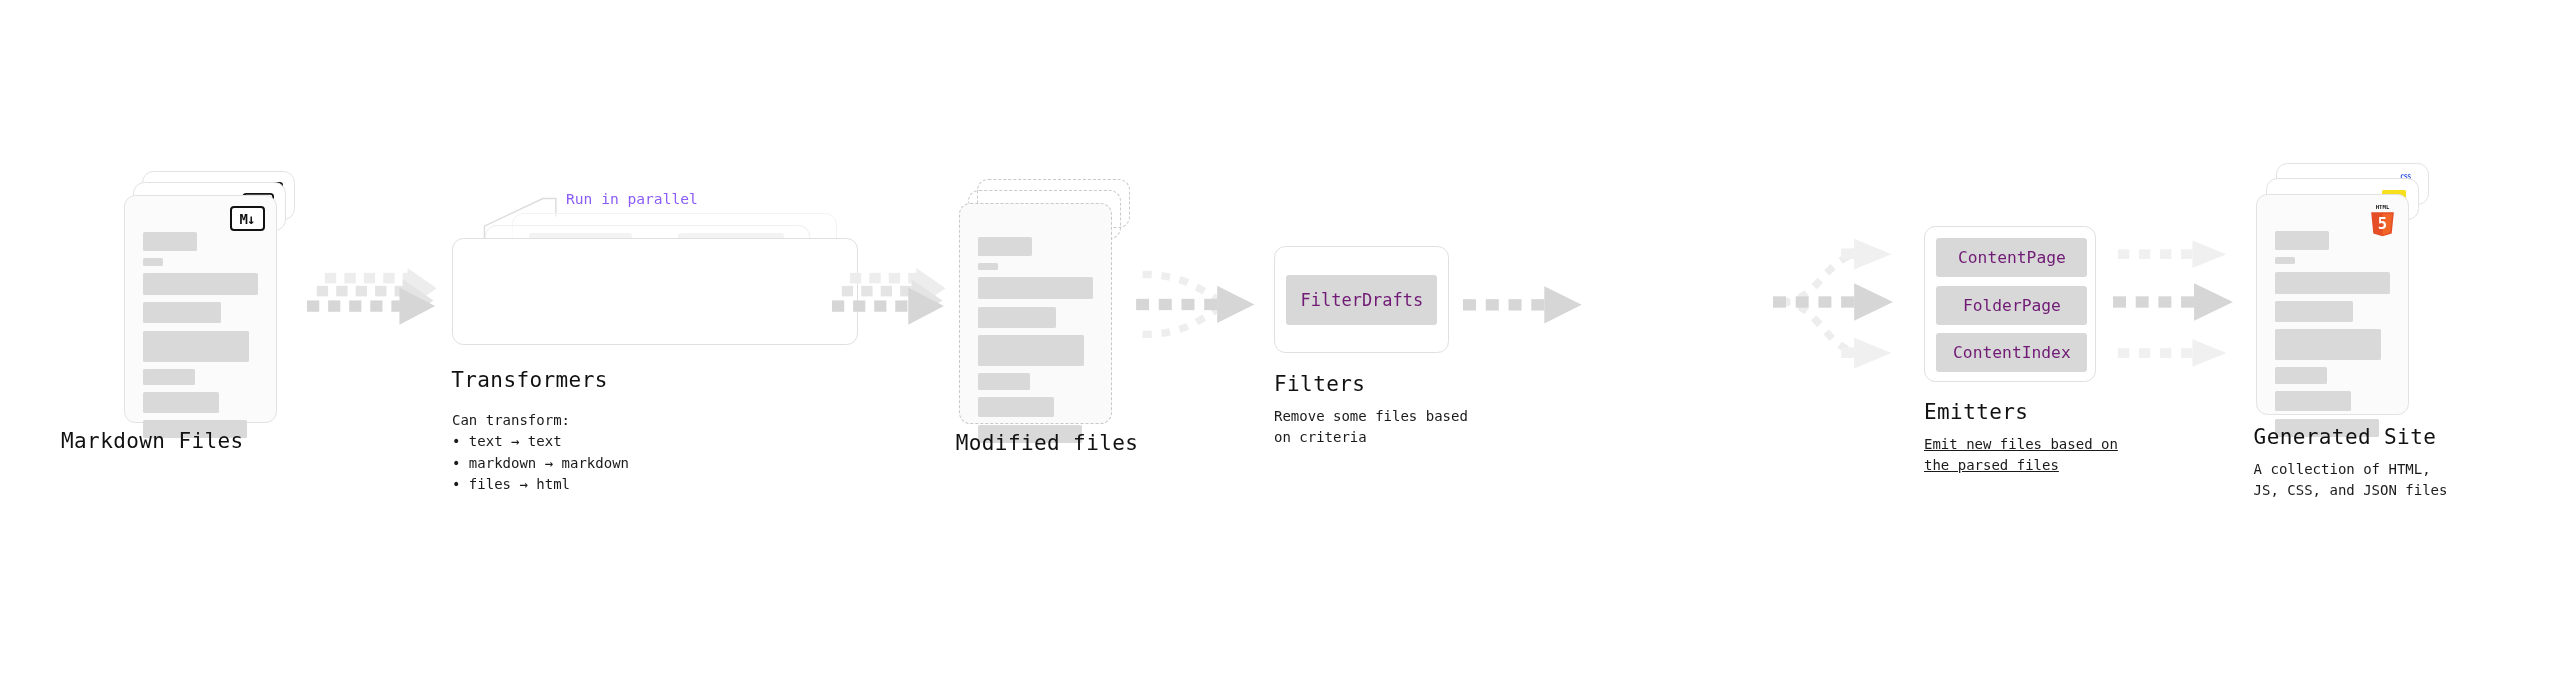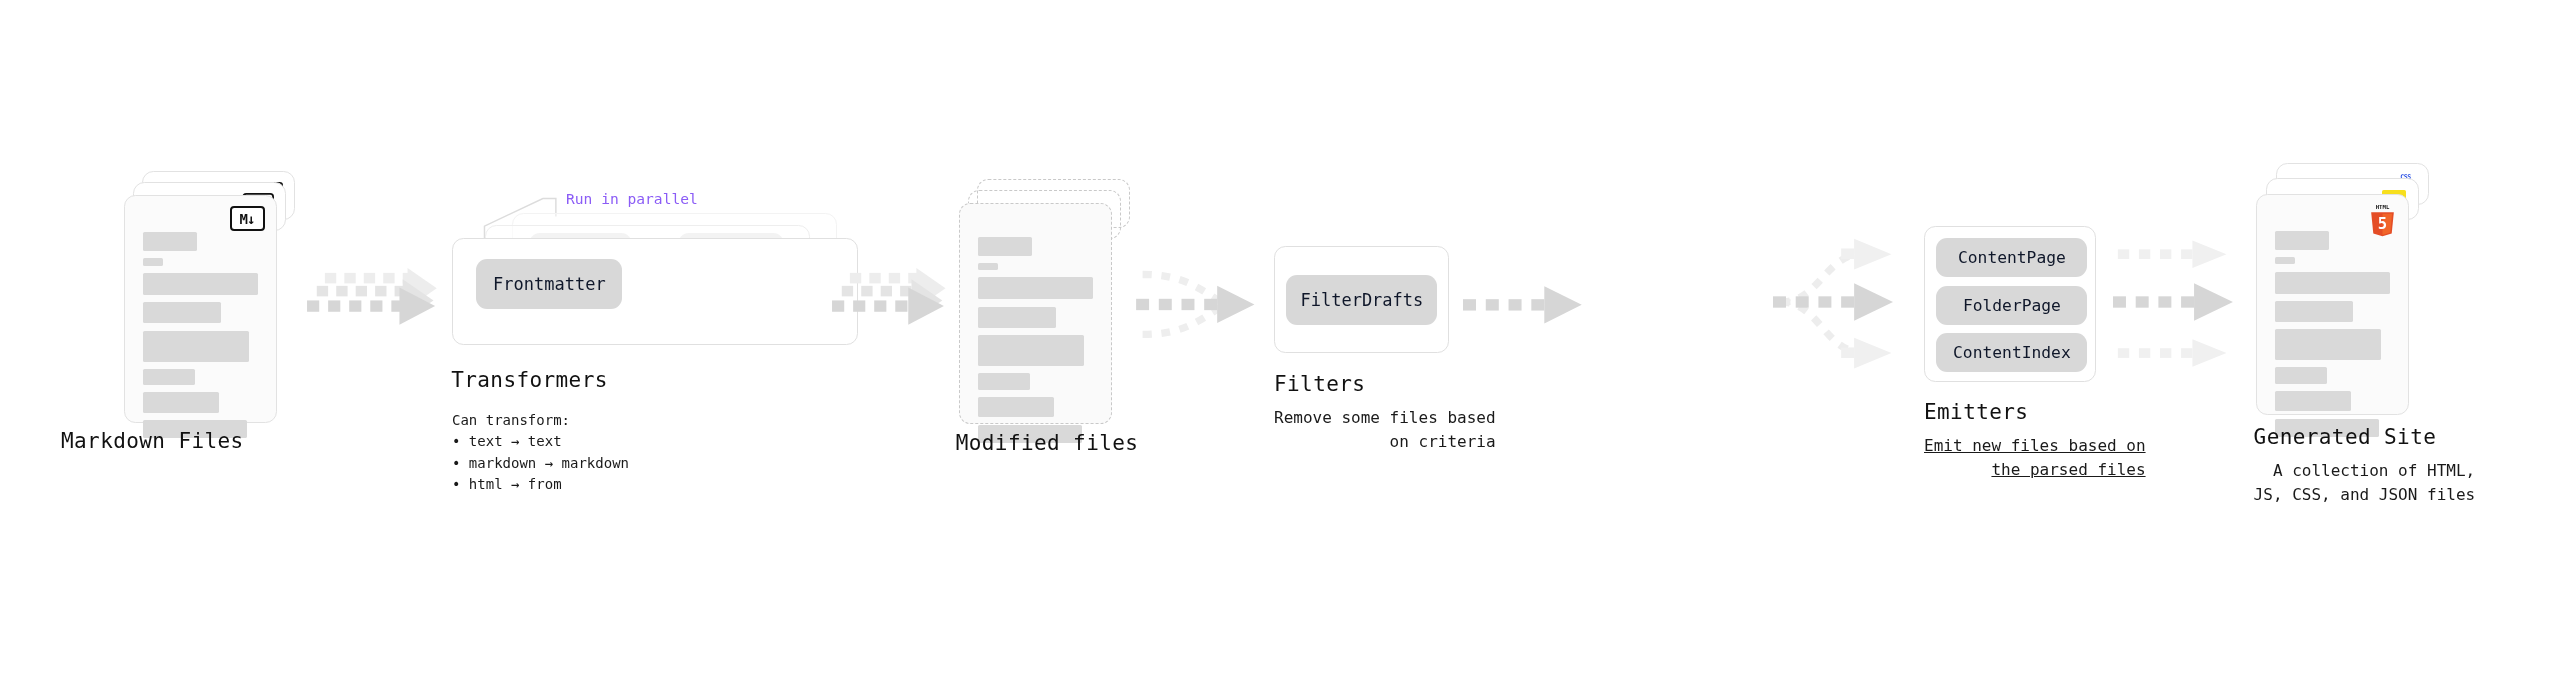--- a/index.html
+++ b/index.html
@@ -19,28 +19,28 @@
   .badge-md{position:absolute;right:11.4px;top:9.8px;width:31px;height:21px;border:2.4px solid #111;
             border-radius:4.1px;display:flex;align-items:center;justify-content:center;
             font-size:14px;font-weight:bold;line-height:1;background:#fff;color:#111;letter-spacing:-0.8px;}
   .badge-html5{position:absolute;right:11.4px;top:8.1px;width:29px;height:34px;}
   .badge-strip{position:absolute;height:9px;border-radius:0.8px;}
 
   
   .pbox{position:absolute;border:1.3px solid #e0e0e0;border-radius:11.4px;background:#fff;box-sizing:border-box;}
   .pbox.l2{border-color:#eeeeee;background:rgba(255,255,255,.6);}
   .pbox.l3{border-color:#f3f3f3;background:rgba(255,255,255,.45);}
-  .chip{position:absolute;background:#d8d8d8;border-radius:11px;display:flex;align-items:center;
-        justify-content:center;font-size:17px;color:#0f172a;box-sizing:border-box;white-space:nowrap;}
+  .chip{position:absolute;background:#d8d8d8;border-radius:3px;display:flex;align-items:center;
+        justify-content:center;font-size:17px;color:#701a75;box-sizing:border-box;white-space:nowrap;}
   .chip.l2{background:rgba(216,216,216,.55);}
   .chip.l3{background:rgba(216,216,216,.3);}
 
   
   .title{position:absolute;font-size:21px;color:#111;white-space:nowrap;letter-spacing:0.4px;}
-  .sub{position:absolute;font-size:16px;color:#1a1a1a;line-height:1.5;white-space:pre;text-align:right;}
+  .sub{position:absolute;font-size:14px;color:#1a1a1a;line-height:1.5;white-space:pre;}
   .parallel{position:absolute;font-size:14.6px;color:#8b5cf6;white-space:nowrap;}
   .bullets{position:absolute;font-size:14px;line-height:1.52;white-space:pre;color:#1a1a1a;}
 
   svg{position:absolute;overflow:visible;}
 </style>
 </head>
 <body>
 
 <div class="stage">
 
@@ -120,27 +120,26 @@
         <path d="M0 25 H40"></path>
           <polygon points="40,20 50,25 40,30" fill="#e8e8e8" stroke="none"></polygon>
       </g>
       <g stroke="#cfcfcf" stroke-width="2.2" fill="none">
         <path d="M-4 43 H36"></path>
           <polygon points="36,38 46,43 36,48" fill="#cfcfcf" stroke="none"></polygon>
       </g>
     </svg>
 
     <div class="pbox" style="left:0px;top:46px;width:406px;height:107px;"></div>
-    <div class="chip" style="left:24.4px;top:67px;width:146px;height:50px;font-size:17px;">Frontmatter</div>
 
     <div class="title" style="left:-0.8px;top:176px;">Transformers</div>
     <div class="bullets" style="left:0px;top:218px;"><span>Can transform:</span>
 <span>• text → text</span>
 <span>• markdown → markdown</span>
-<span>• html → from</span></div>
+<span>• files → html</span></div>
   </div>
 
   <svg style="left:832px;top:268px;" width="146" height="77" viewBox="0 0 180 95">
     <g fill="#ededed">
       <rect x="22" y="6" width="14" height="13"></rect>
         <rect x="46" y="6" width="14" height="13"></rect>
         <rect x="70" y="6" width="14" height="13"></rect>
         <rect x="94" y="6" width="14" height="13"></rect>
       <polygon points="104,0 140,25 104,50"></polygon>
     </g>

